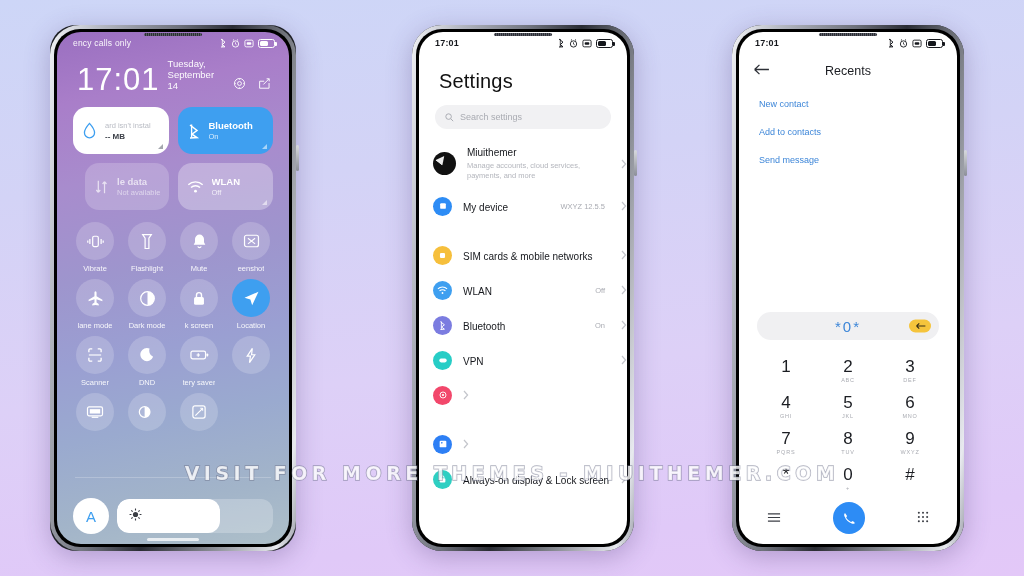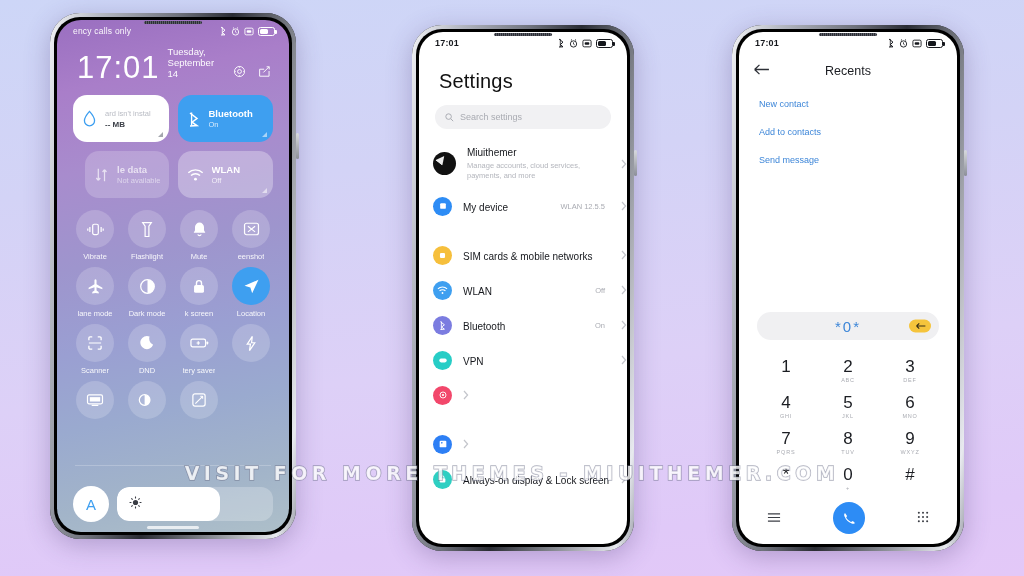--- a/index.html
+++ b/index.html
@@ -51,21 +51,21 @@
   }
   .side-btn {
     position: absolute;
     width: 3px; height: 26px;
     border-radius: 2px;
     background: linear-gradient(180deg,#d8dade,#8c8f98);
     z-index: 1;
   }
 
   
-  #phone1 { left: 50px;  top: 13px;  width: 246px; height: 526px; }
+  #phone1 { left: 50px;  top: 25px;  width: 246px; height: 526px; border-radius: 26px; }
   #phone2 { left: 412px; top: 25px;  width: 222px; height: 526px; }
   #phone3 { left: 732px; top: 25px;  width: 232px; height: 526px; }
 
   
   .statusbar {
     display: flex; align-items: center; justify-content: space-between;
     padding: 6px 14px 0 16px;
     font-size: 9px; font-weight: 700;
     letter-spacing: .2px;
   }
@@ -614,21 +614,21 @@
             </div>
             <div class="st-row">
               <span class="st-ico" style="background:#2d8cf5">
                 <svg width="10" height="10" viewBox="0 0 12 12">
                     <rect x="2.6" y="2.6" width="6.8" height="6.8" rx="1.4" fill="#fff"></rect>
                   </svg>
               </span>
               <span class="st-main">
                 <span class="st-label">My device</span>
               </span>
-              <span class="st-value">WLAN 12.5.5</span>
+              <span class="st-value">WXYZ 12.5.5</span>
               <svg class="chev" width="6" height="10" viewBox="0 0 6 10">
                   <path d="M1 1l3.6 4L1 9" stroke="currentColor" stroke-width="1.2" fill="none"></path>
                 </svg>
             </div>
           </div>
 
           <div class="st-gap"></div>
 
           <div class="st-group">
             <div class="st-row">

